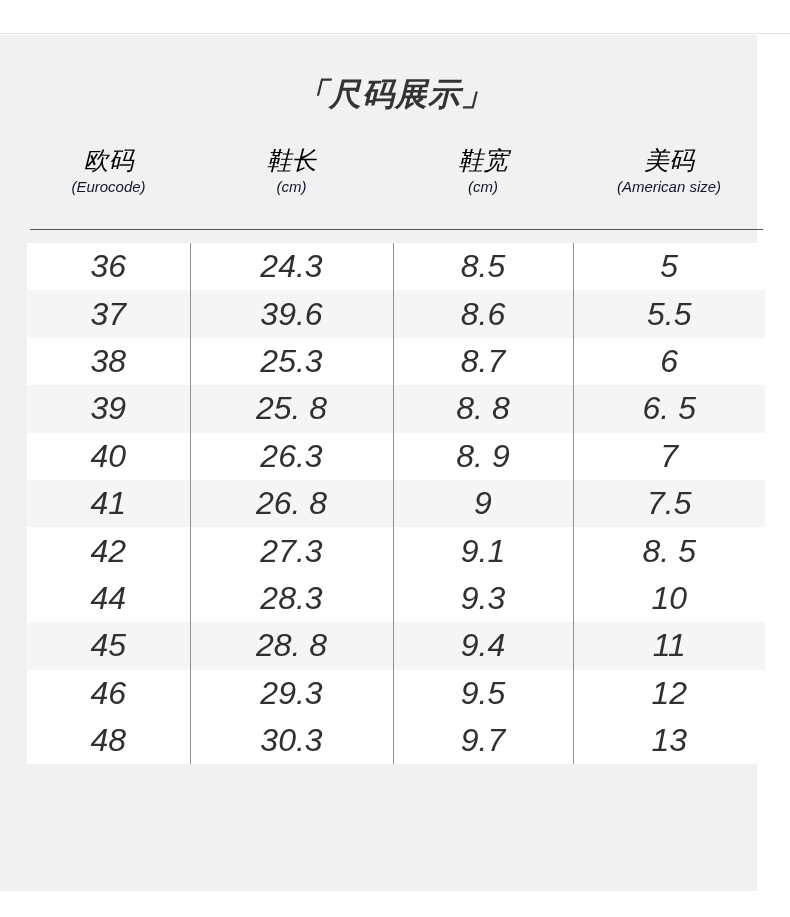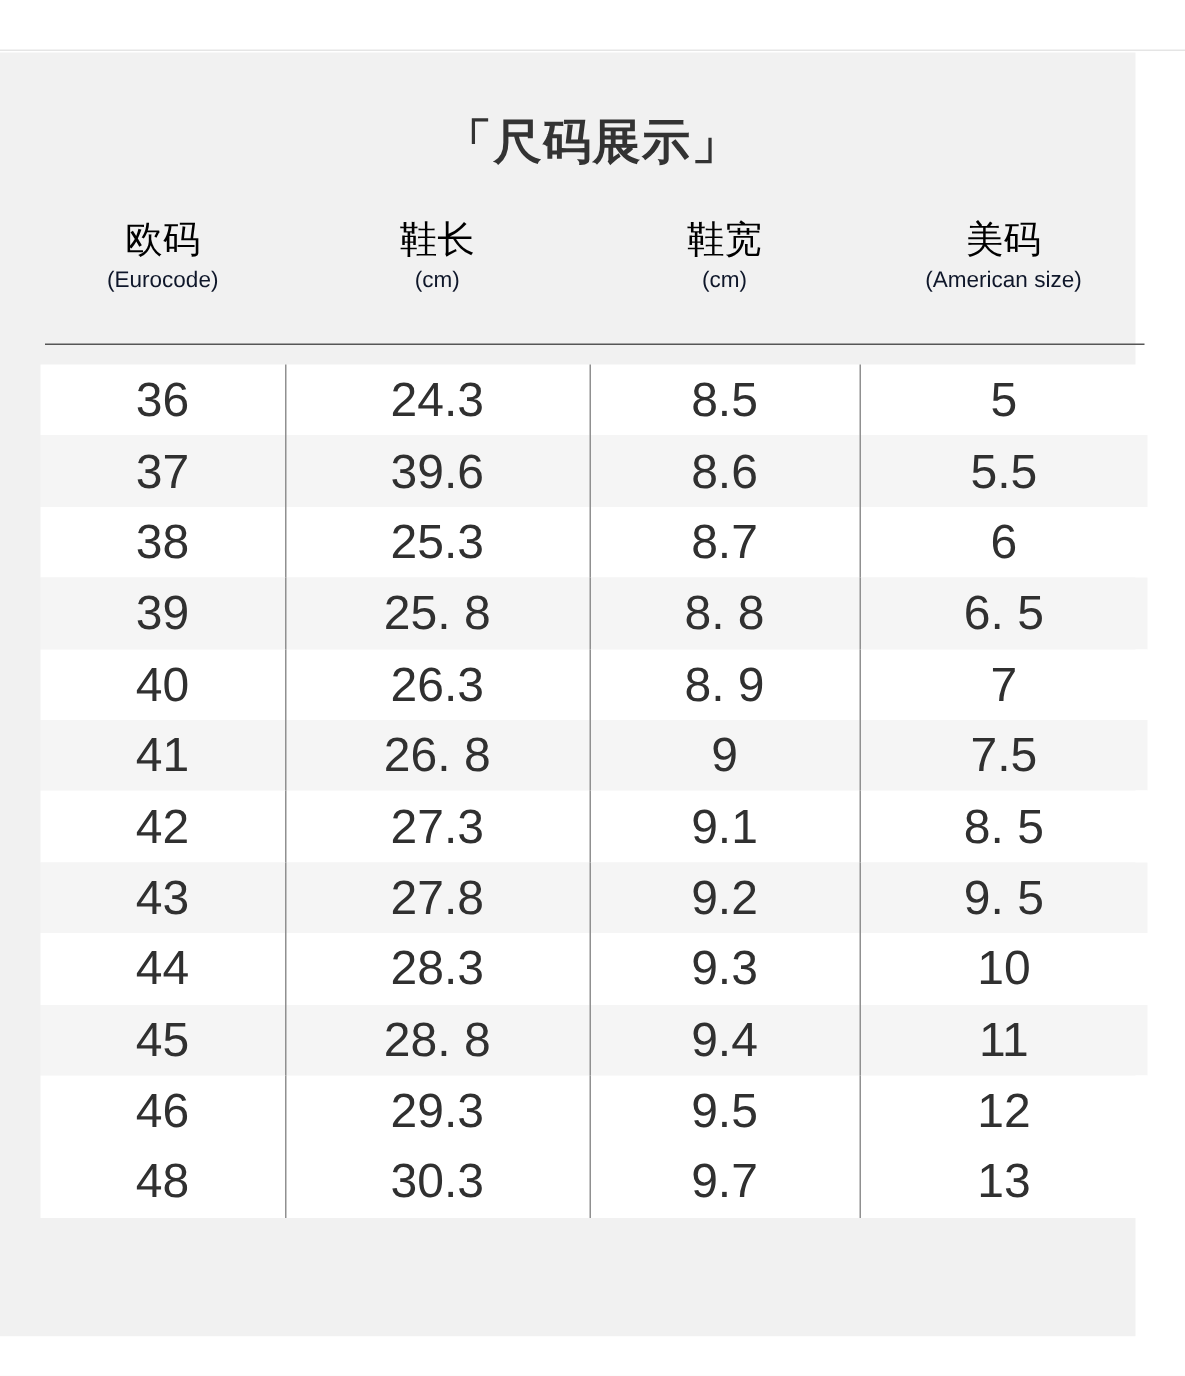--- a/index.html
+++ b/index.html
@@ -20,20 +20,21 @@
     width: 790px; height: 34px;
     background: #ffffff;
     border-bottom: 1px solid #e5e5e5;
   }
 
   .section {
     position: absolute;
     left: 0; top: 35px;
     width: 757px; height: 856px;
     background: #f1f1f1;
+    font-style: italic;
   }
 
   .bottom-strip {
     position: absolute;
     left: 0; top: 891px;
     width: 790px; height: 26px;
     background: #ffffff;
   }
 
   .page-title {
@@ -175,26 +176,20 @@
             <td>26. 8</td>
             <td>9</td>
             <td>7.5</td>
           </tr>
           <tr>
             <td>42</td>
             <td>27.3</td>
             <td>9.1</td>
             <td>8. 5</td>
           </tr>
-          <tr class="alt">
-            <td>43</td>
-            <td>27.8</td>
-            <td>9.2</td>
-            <td>9. 5</td>
-          </tr>
           <tr>
             <td>44</td>
             <td>28.3</td>
             <td>9.3</td>
             <td>10</td>
           </tr>
           <tr class="alt">
             <td>45</td>
             <td>28. 8</td>
             <td>9.4</td>

